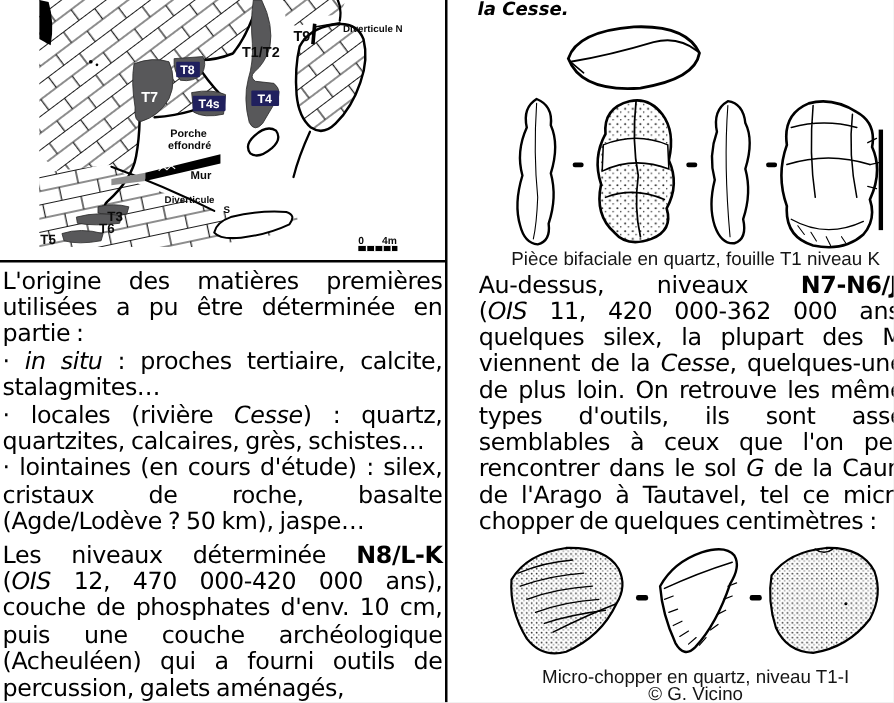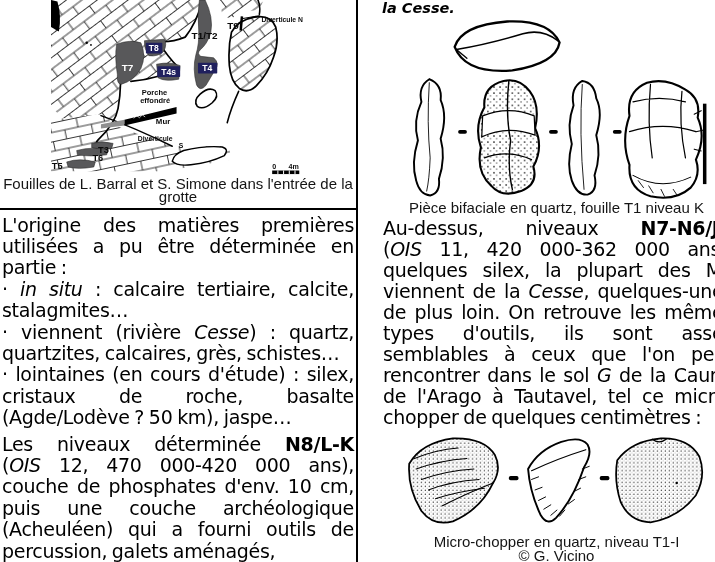--- a/index.html
+++ b/index.html
@@ -100,29 +100,28 @@
       <text class="mlab" x="58" y="226" font-size="13">T6</text>
       <text class="mlab" x="1" y="237" font-size="13">T5</text>
 
       <text class="mlab" x="310" y="237" font-size="10">0</text>
       <text class="mlab" x="333" y="237" font-size="10">4m</text>
       <rect x="310" y="239" width="38" height="5" fill="#000"></rect>
       <path d="M318 239V244M326 239V244M334 239V244M342 239V244" stroke="#fff" stroke-width="1.4"></path>
     </svg>
 
     <div class="cap">
-      <div>Fouilles de L. Barral et S. Simone dans l'entrée de la grotte</div>
     </div>
 
     <div class="rule"></div>
 
     <div class="body-text">
       <p><span>L'origine des matières premières utilisées a pu être déterminée en partie :</span></p>
-      <p><span>· </span><span class="i">in situ</span><span> : calcaire tertiaire, calcite, stalagmites…</span></p>
-      <p><span>· viennent (rivière </span><span class="i">Cesse</span><span>) : quartz, quartzites, calcaires, grès, schistes…</span></p>
+      <p><span>· </span><span class="i">in situ</span><span> : proches tertiaire, calcite, stalagmites…</span></p>
+      <p><span>· locales (rivière </span><span class="i">Cesse</span><span>) : quartz, quartzites, calcaires, grès, schistes…</span></p>
       <p><span>· lointaines (en cours d'étude) : silex, cristaux de roche, basalte (Agde/Lodève ? 50&nbsp;km), jaspe…</span></p>
       <p class="mt"><span>Les niveaux déterminée </span><span class="b">N8/L-K</span><span> (</span><span class="i">OIS</span><span>&nbsp;12, 470&nbsp;000-420&nbsp;000 ans), couche de phosphates d'env. 10&nbsp;cm, puis une couche archéologique (Acheuléen) qui a fourni outils de percussion, galets aménagés,</span></p>
     </div>
   </div>
 
   <div class="vdiv"></div>
 
   <div class="col right rt">
 
     <div class="intro"><span class="b i">la Cesse.</span></div>

